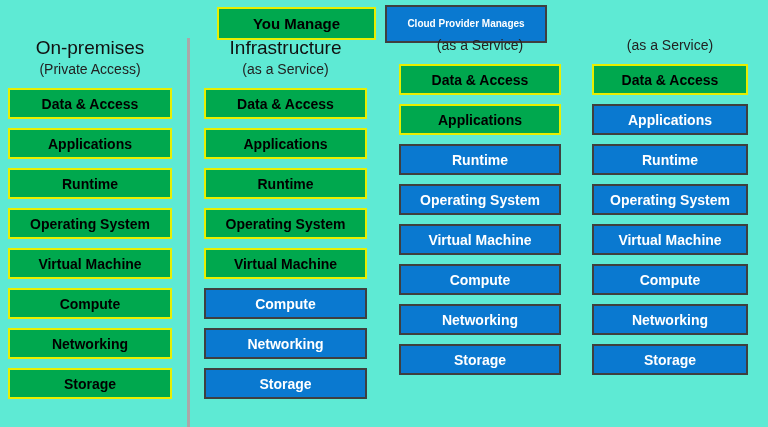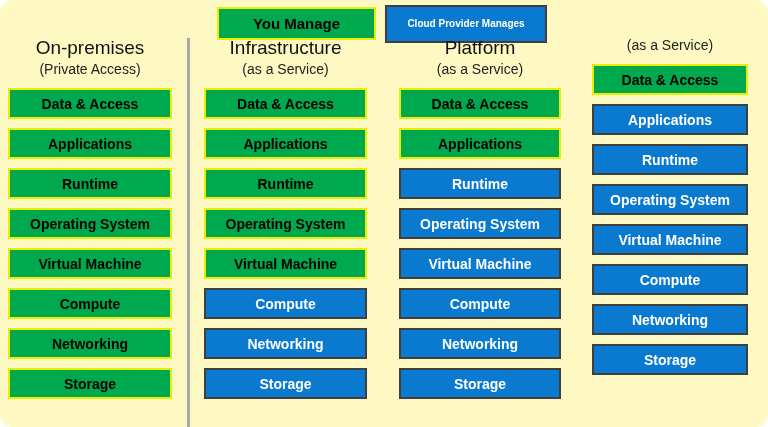--- a/index.html
+++ b/index.html
@@ -1,18 +1,18 @@
 <!DOCTYPE html>
 <html style="--you-fill: #00A84E; --you-border: #E8EE00; --provider-fill: #0A79D0; --provider-border: #3F3F3F;"><head>
 <meta charset="utf-8">
 <style>
   html,body{margin:0;padding:0;background:#fff;}
   #canvas{
-    position:relative;width:768px;height:427px;background:#fef9c3;
-    font-family:"Liberation Sans",sans-serif;overflow:hidden;border-radius:13px;
+    position:relative;width:768px;height:427px;background:#5eead4;
+    font-family:"Liberation Sans",sans-serif;overflow:hidden;
   }
   
   .legend-box{
     position:absolute;box-sizing:border-box;display:flex;align-items:center;justify-content:center;
     text-align:center;font-weight:bold;
   }
   #legend-you{
     left:217px;top:7px;width:159px;height:33px;
     background:var(--you-fill);border:2px solid var(--you-border);
     color:#000;font-size:15px;
@@ -71,21 +71,20 @@
       <div class="box" data-owner="you">Runtime</div>
       <div class="box" data-owner="you">Operating System</div>
       <div class="box" data-owner="you">Virtual Machine</div>
       <div class="box" data-owner="provider">Compute</div>
       <div class="box" data-owner="provider">Networking</div>
       <div class="box" data-owner="provider">Storage</div>
     </div>
   </div>
 
   <div class="column" style="left:399px;width:162px">
-    <div class="col-title">Platform</div>
     <div class="col-subtitle">(as a Service)</div>
     <div class="boxes">
       <div class="box" data-owner="you">Data &amp; Access</div>
       <div class="box" data-owner="you">Applications</div>
       <div class="box" data-owner="provider">Runtime</div>
       <div class="box" data-owner="provider">Operating System</div>
       <div class="box" data-owner="provider">Virtual Machine</div>
       <div class="box" data-owner="provider">Compute</div>
       <div class="box" data-owner="provider">Networking</div>
       <div class="box" data-owner="provider">Storage</div>

